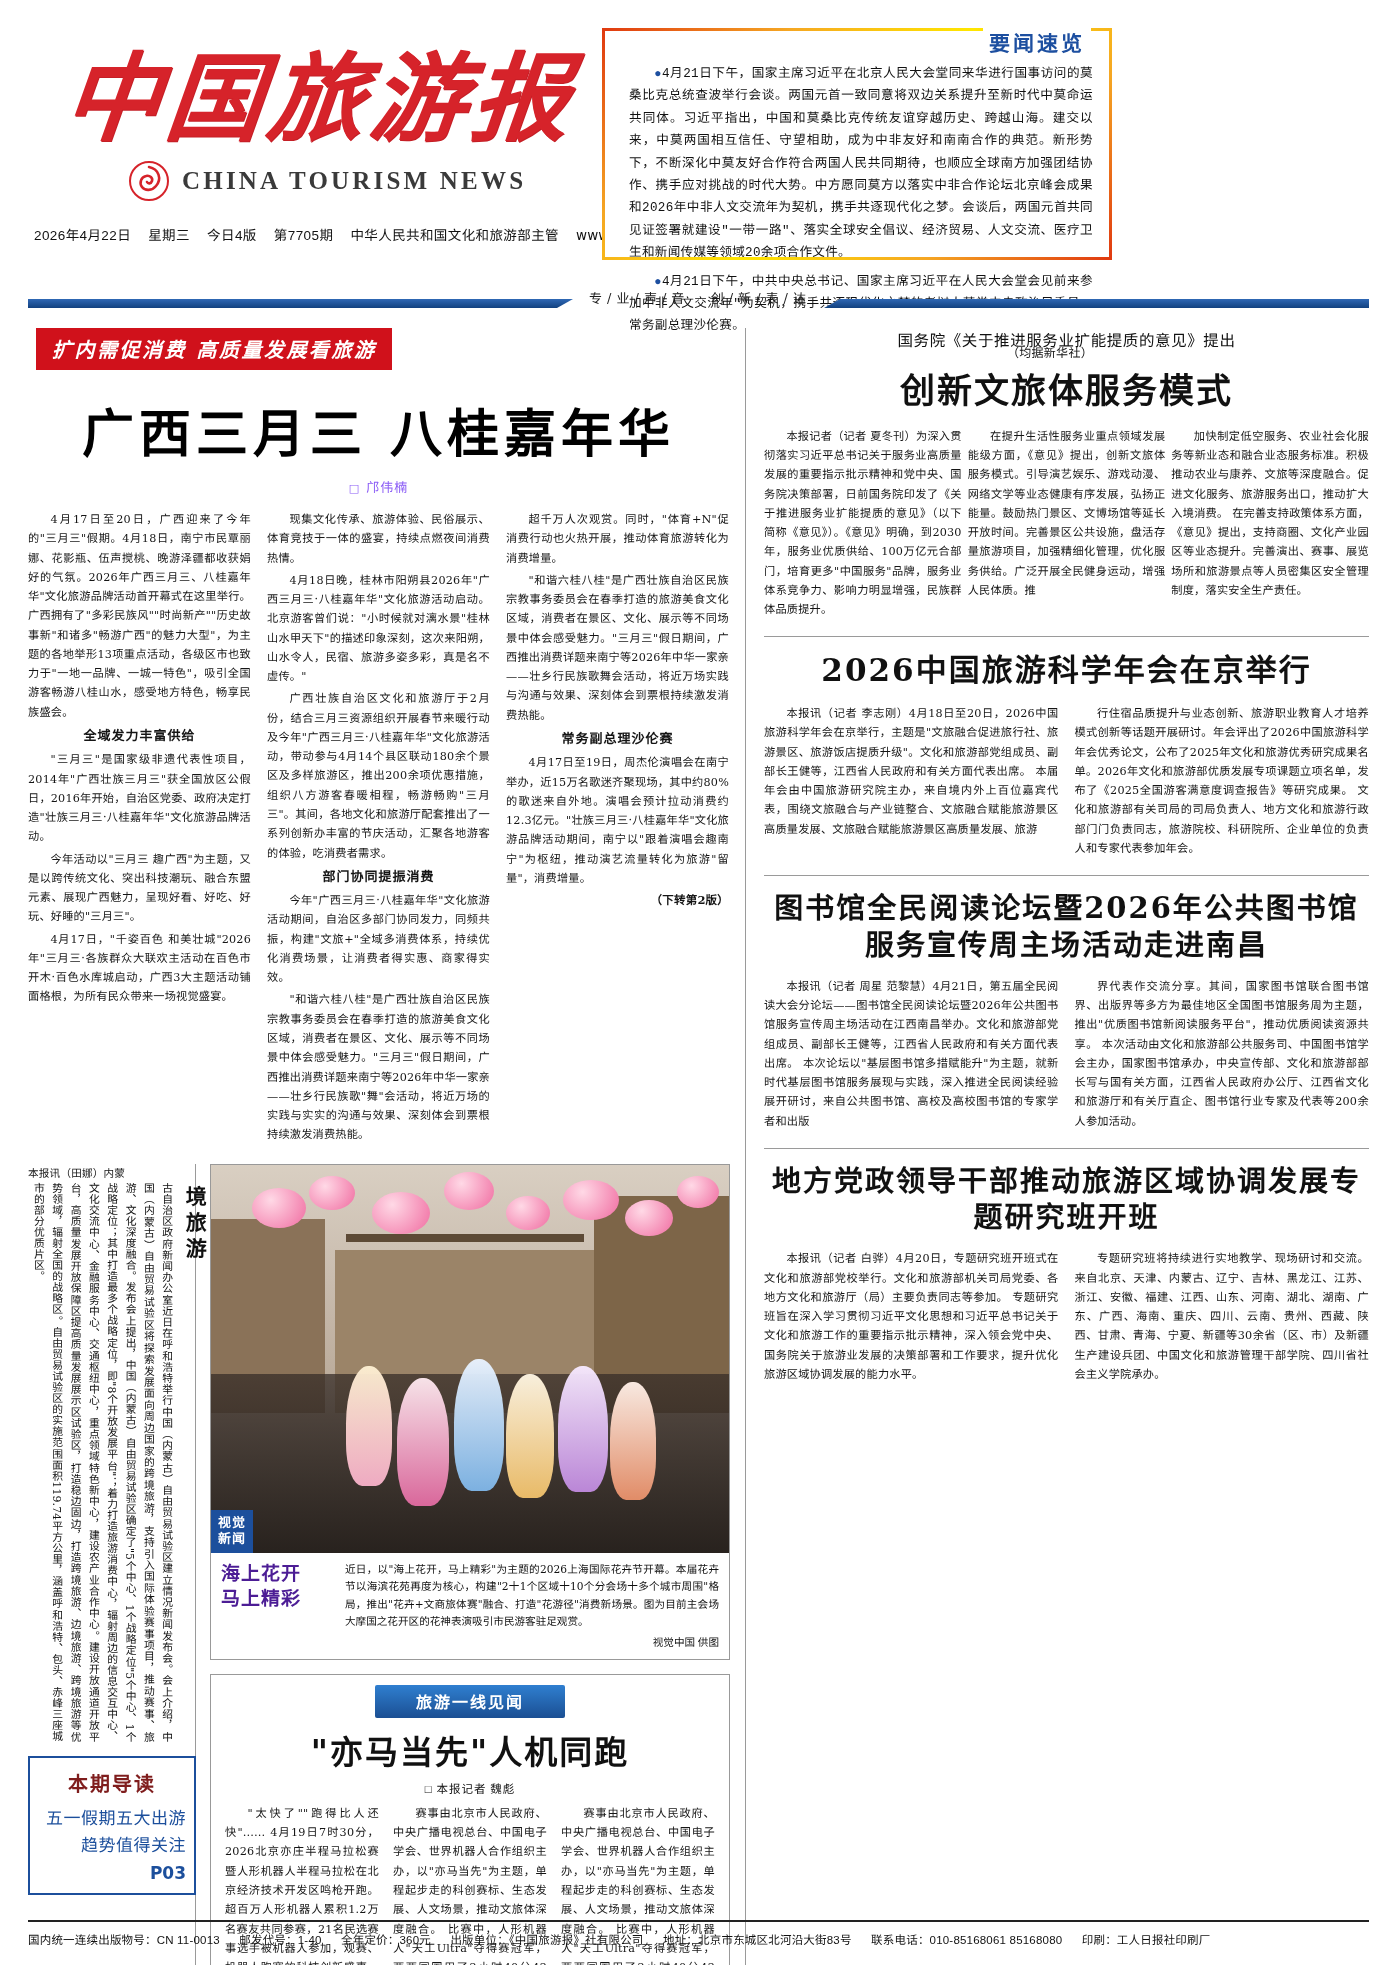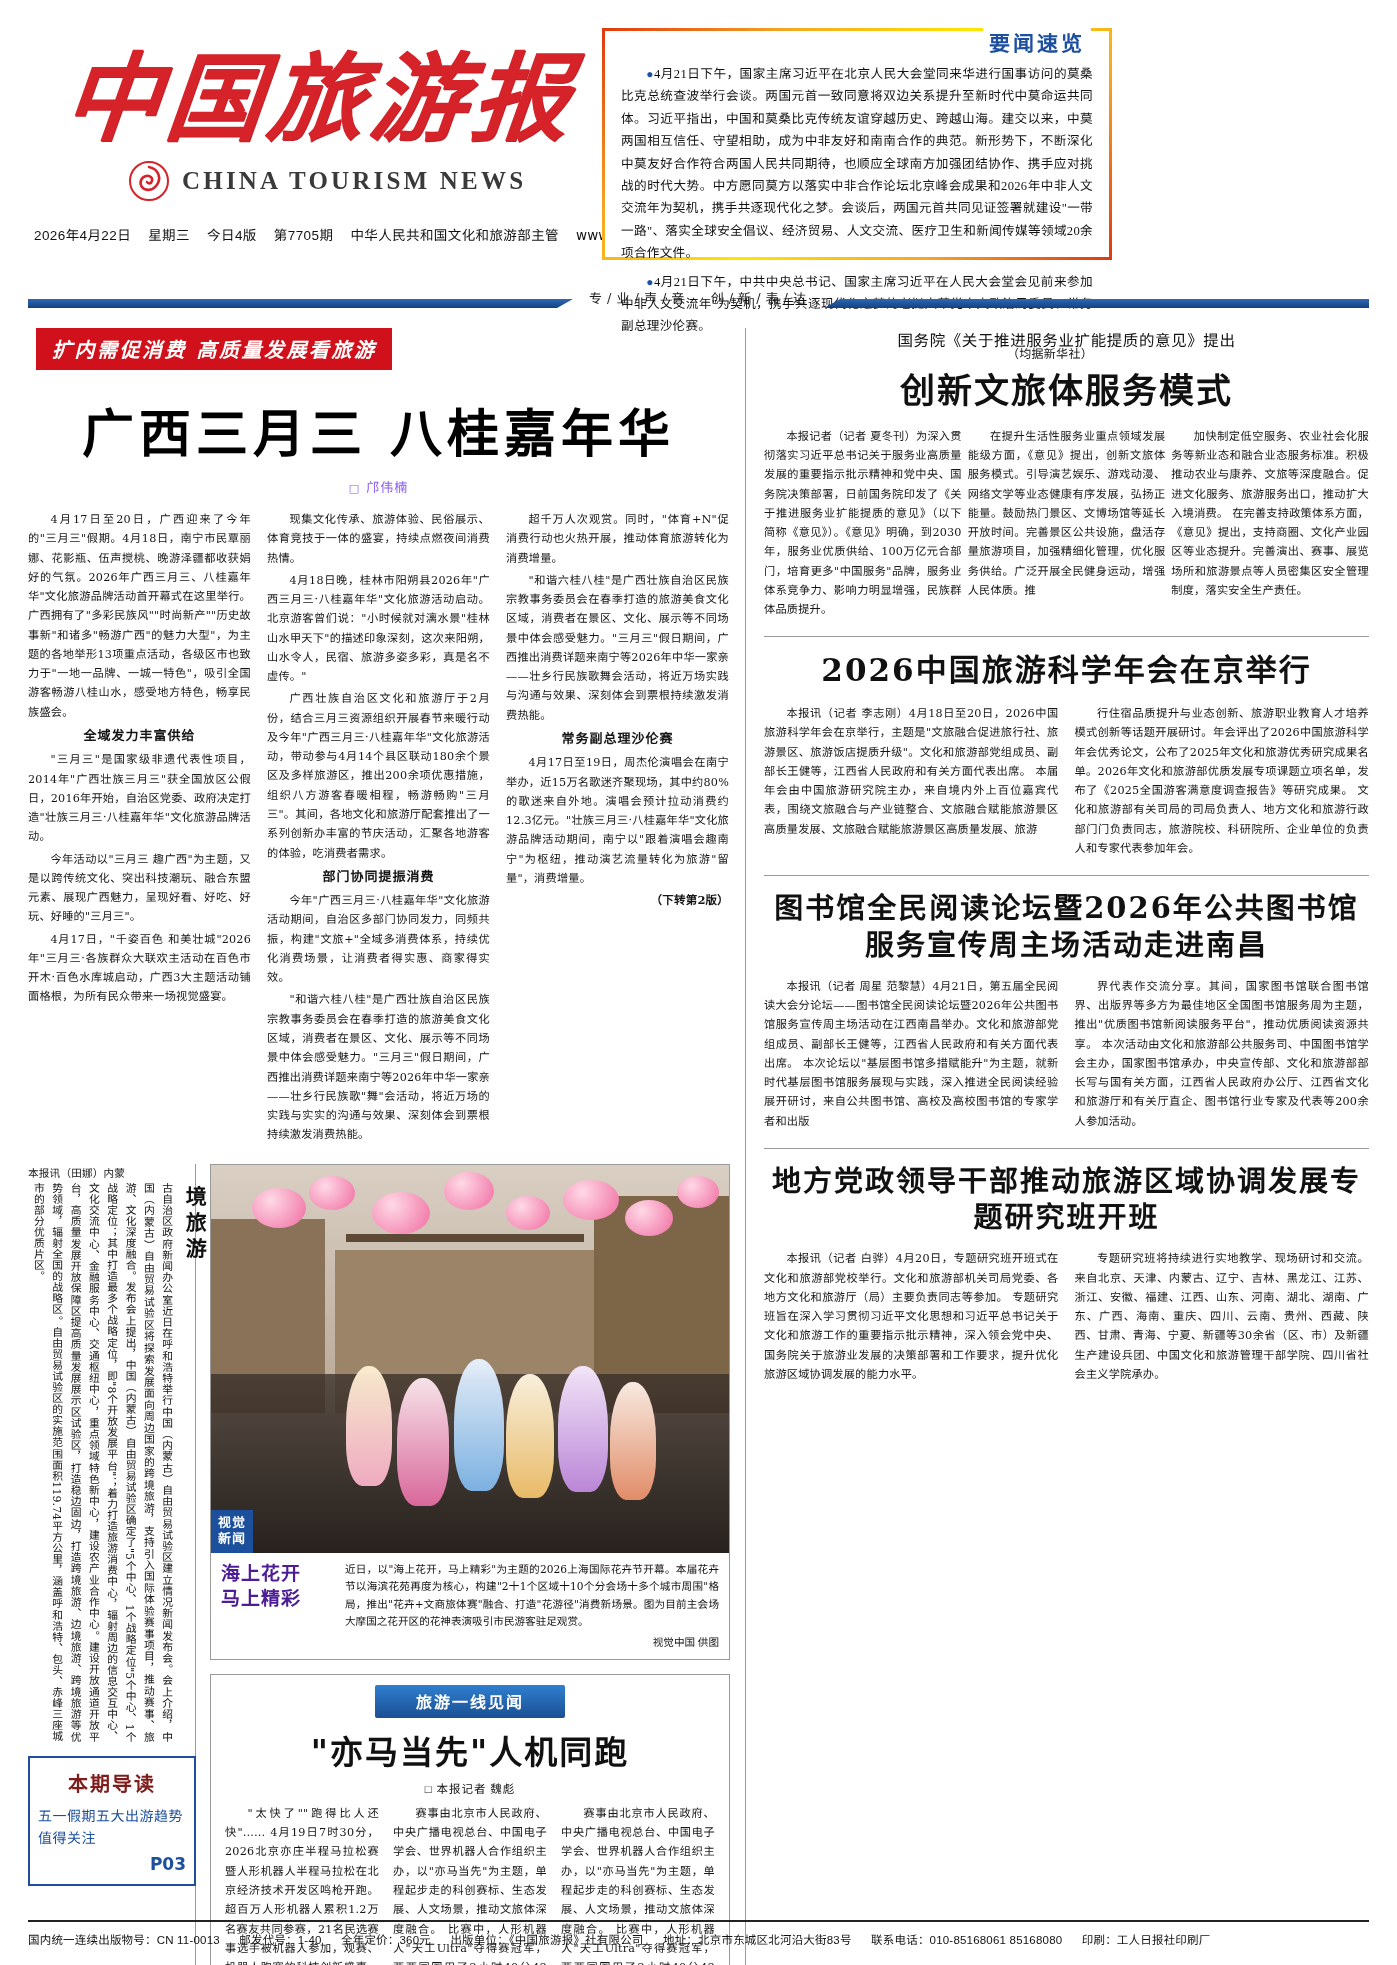--- a/index.html
+++ b/index.html
@@ -52,22 +52,22 @@
     height:232px;
   }
   .newsbox-title {
     position:absolute; top:-4px; right:18px;
     font-size:21px; font-weight:700; color:#1d4fa0;
     font-family:"DejaVu Serif",serif; letter-spacing:3px;
     background:#fff; padding:0 6px;
   }
   .newsbox-inner { margin-top:22px; }
   .newsbox p {
-    margin:0 0 6px 0;
-    font-family:Liberation Serif, serif;
+    margin:0 0 6px 8px;
+    font-family:Liberation Mono, monospace;
     font-size:12.6px; line-height:1.78; text-align:justify;
     text-indent:2em; color:#111; letter-spacing:.3px;
   }
   .bullet { color:#1d4fa0; font-size:12px; }
   .newsbox .sig { text-align:right; text-indent:0; font-size:12px; margin-top:4px; }
 
   
   .tagline-wrap { position:relative; height:34px; margin-top:2px; }
   .tagline-bar-l, .tagline-bar-r {
     position:absolute; top:19px; height:9px;
@@ -166,22 +166,22 @@
 
   
   .guide {
     margin-top:14px; margin-left:0; width:168px;
     border:2px solid #1c4f9c; padding:10px 8px;
   }
   .guide-h {
     font-family:"DejaVu Serif",serif; font-size:20px; font-weight:700;
     color:#7f1d1d; letter-spacing:2px; margin-bottom:8px; text-align:center;
   }
-  .guide-item { font-family:"DejaVu Serif",serif; font-size:14px; color:#1c4f9c;
-    line-height:1.6; letter-spacing:.5px; }
+  .guide-item { font-family:"DejaVu Serif",serif; font-size:17px; color:#1c4f9c;
+    line-height:1.6; letter-spacing:.5px;text-align:right; }
   .guide-page { text-align:right; font-family:"DejaVu Sans",sans-serif;
     font-weight:700; font-size:17px; color:#1c4f9c; margin-top:4px; }
 
   
   .kicker { text-align:center; font-family:"DejaVu Serif",serif;
     font-size:15.5px; letter-spacing:.6px; margin-bottom:19px; }
   .r-headline {
     text-align:center; font-family:"DejaVu Serif",serif; font-weight:700;
     font-size:35px; letter-spacing:2px; margin:0 0 14px 0; line-height:1.25;
   }

